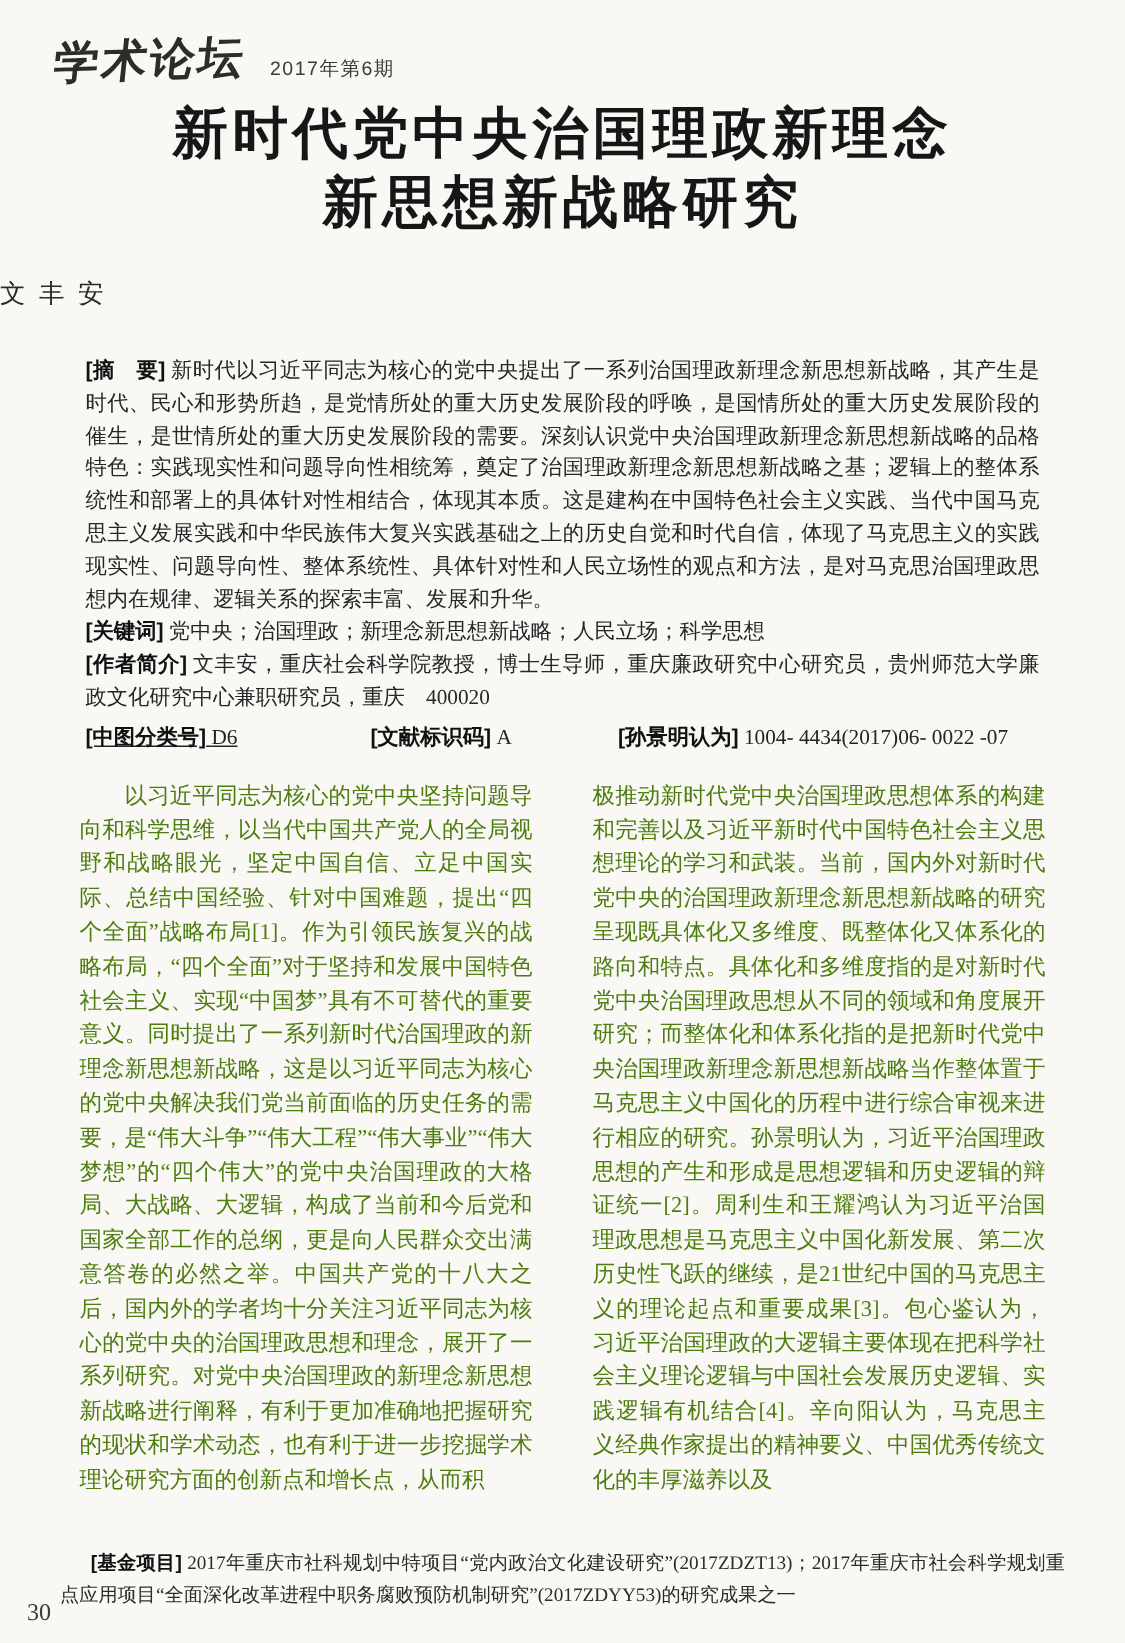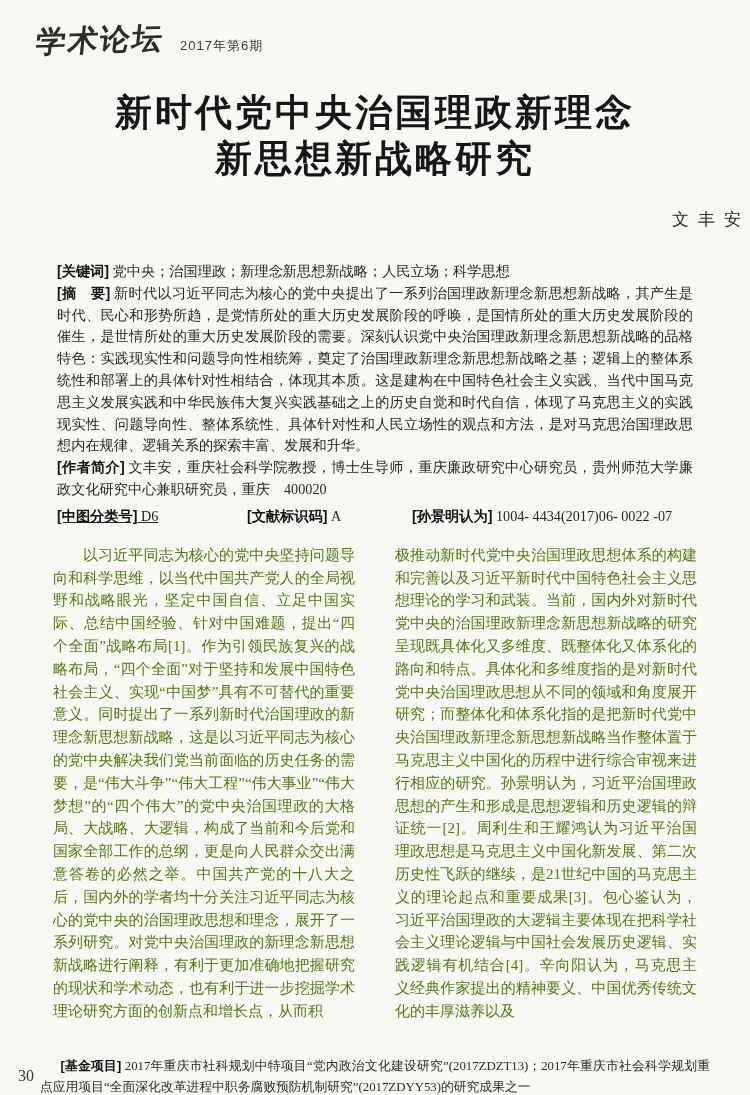--- a/index.html
+++ b/index.html
@@ -24,28 +24,28 @@
     font-size:30px; font-weight:bold; color:#2e2c2a;
     transform:rotate(-2deg) skewX(-8deg);
     letter-spacing:2px;
   }
   .issue {
     font-family:"Liberation Sans",sans-serif;
     font-size:13px; color:#3c3a38; padding-bottom:6px; letter-spacing:1px;
   }
   
   .title {
-    margin:0; padding-top:90px;
+    margin:0; padding-top:66px;
     text-align:center;
     font-family:"Liberation Sans","DejaVu Sans",sans-serif;
     font-weight:bold; font-size:37px; line-height:46px;
     letter-spacing:3px; color:#161616;
   }
   .author {
-    margin-top:26px; text-align:right;
+    margin-top:26px; text-align:left;
     font-size:17px; letter-spacing:9px; color:#2a2a2a;
   }
   
   .meta {
     width:636px; margin:30px auto 0;
     font-size:14.2px; line-height:21.8px;
     text-align:justify; color:#262626;
   }
   .meta p { margin:0; }
   .label {
@@ -93,26 +93,26 @@
 
   <h1 class="title">
     <span>新时代党中央治国理政新理念</span><br>
     <span>新思想新战略研究</span>
   </h1>
 
   <div class="author">文丰安</div>
 
   <div class="meta">
     <p>
+      <span class="label">[摘　要]</span>
+      <span>新时代以习近平同志为核心的党中央提出了一系列治国理政新理念新思想新战略，其产生是时代、民心和形势所趋，是党情所处的重大历史发展阶段的呼唤，是国情所处的重大历史发展阶段的催生，是世情所处的重大历史发展阶段的需要。深刻认识党中央治国理政新理念新思想新战略的品格特色：实践现实性和问题导向性相统筹，奠定了治国理政新理念新思想新战略之基；逻辑上的整体系统性和部署上的具体针对性相结合，体现其本质。这是建构在中国特色社会主义实践、当代中国马克思主义发展实践和中华民族伟大复兴实践基础之上的历史自觉和时代自信，体现了马克思主义的实践现实性、问题导向性、整体系统性、具体针对性和人民立场性的观点和方法，是对马克思治国理政思想内在规律、逻辑关系的探索丰富、发展和升华。</span>
+    </p>
+    <p>
       <span class="label">[关键词]</span>
       <span>党中央；治国理政；新理念新思想新战略；人民立场；科学思想</span>
-    </p>
-    <p>
-      <span class="label">[摘　要]</span>
-      <span>新时代以习近平同志为核心的党中央提出了一系列治国理政新理念新思想新战略，其产生是时代、民心和形势所趋，是党情所处的重大历史发展阶段的呼唤，是国情所处的重大历史发展阶段的催生，是世情所处的重大历史发展阶段的需要。深刻认识党中央治国理政新理念新思想新战略的品格特色：实践现实性和问题导向性相统筹，奠定了治国理政新理念新思想新战略之基；逻辑上的整体系统性和部署上的具体针对性相结合，体现其本质。这是建构在中国特色社会主义实践、当代中国马克思主义发展实践和中华民族伟大复兴实践基础之上的历史自觉和时代自信，体现了马克思主义的实践现实性、问题导向性、整体系统性、具体针对性和人民立场性的观点和方法，是对马克思治国理政思想内在规律、逻辑关系的探索丰富、发展和升华。</span>
     </p>
     <p>
       <span class="label">[作者简介]</span>
       <span>文丰安，重庆社会科学院教授，博士生导师，重庆廉政研究中心研究员，贵州师范大学廉政文化研究中心兼职研究员，重庆　400020</span>
     </p>
   </div>
 
   <div class="class-row">
     <span class="class-cell-1">
       <span class="label">[中图分类号]</span>

